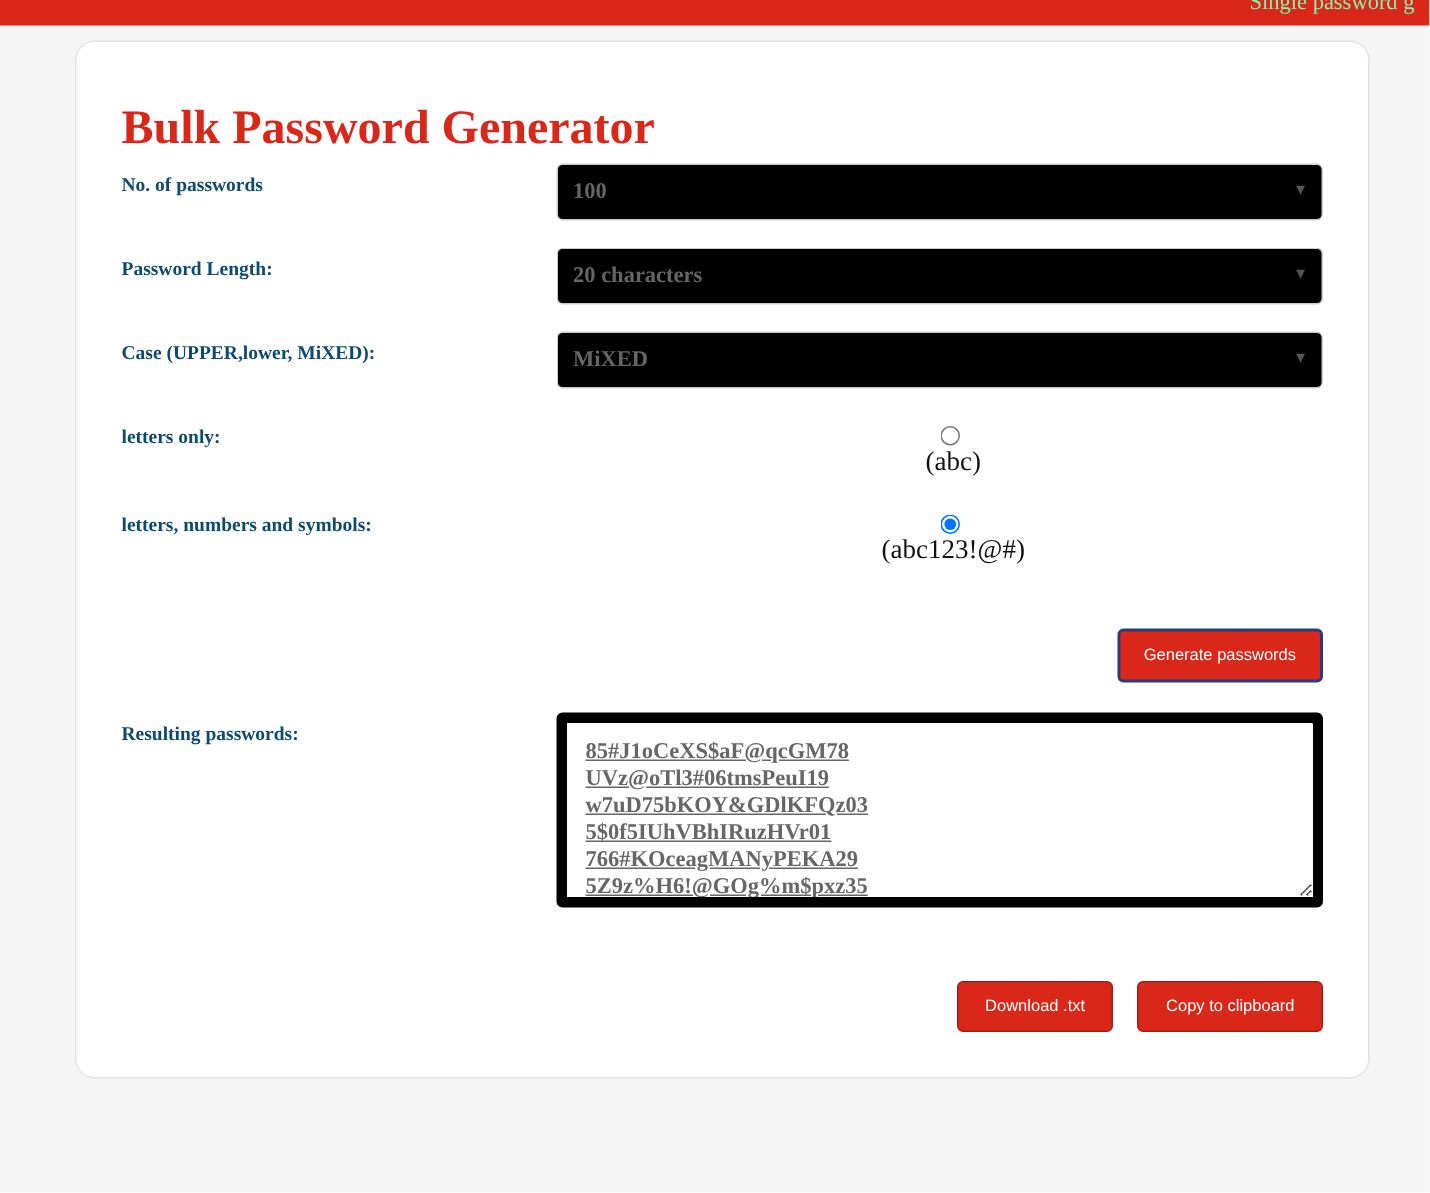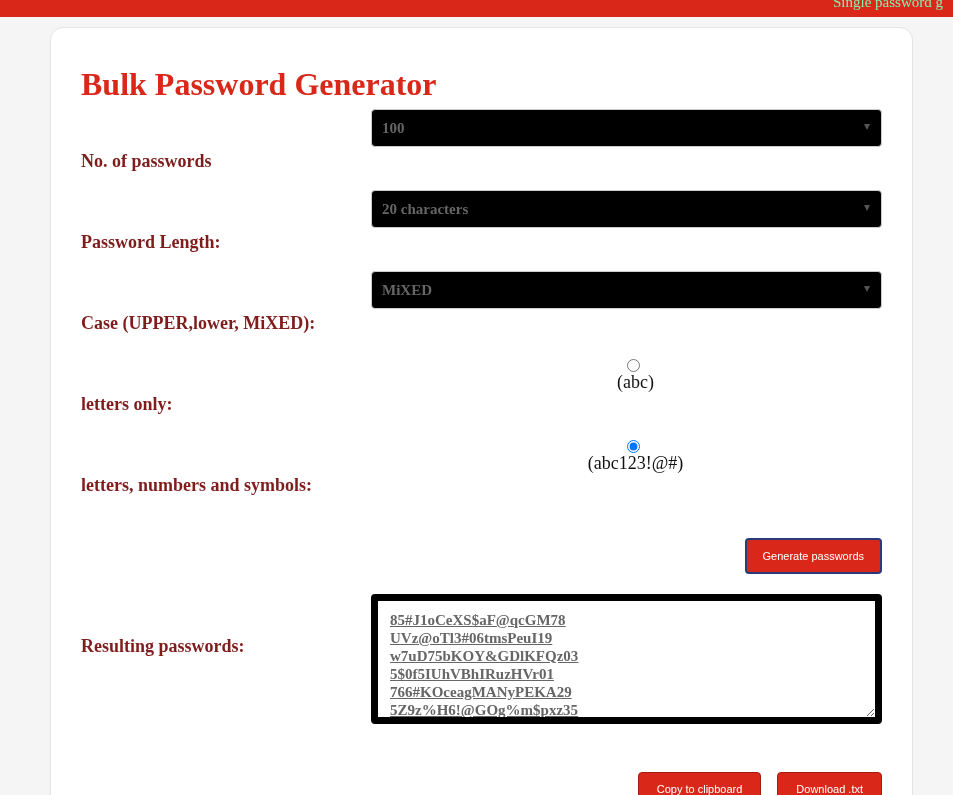--- a/index.html
+++ b/index.html
@@ -39,25 +39,24 @@
     color: #222;
     margin: 0 0 30px 0;
   }
   .form-row {
     display: flex;
     align-items: flex-start;
     margin-bottom: 18px;
   }
   .form-label {
     width: 290px;
-    font-size: 18px;
-    font-weight: bold;
-    color: #7f1d1d;
+    font-size: 13px;
+    font-weight: bold;
+    color: #0c4a6e;
     padding-top: 6px;
-    margin-top: 36px;
   }
   .form-control {
     flex: 1;
   }
   select.sel {
     width: 100%;
     height: 38px;
     border: 1px solid #ccc;
     border-radius: 4px;
     background: #000000;
@@ -206,17 +205,17 @@
 w7uD75bKOY&amp;GDlKFQz03
 5$0f5IUhVBhIRuzHVr01
 766#KOceagMANyPEKA29
 5Z9z%H6!@GOg%m$pxz35
 9m81lfCA$%dXFsG!@c24
 $hCg1#FV6aDWrKHlwo22</textarea>
     </div>
   </div>
 
   <div class="actions-row">
+    <button class="btn">Download .txt</button>
     <button class="btn">Copy to clipboard</button>
-    <button class="btn">Download .txt</button>
   </div>
 
 </div>
 
 </body></html>

